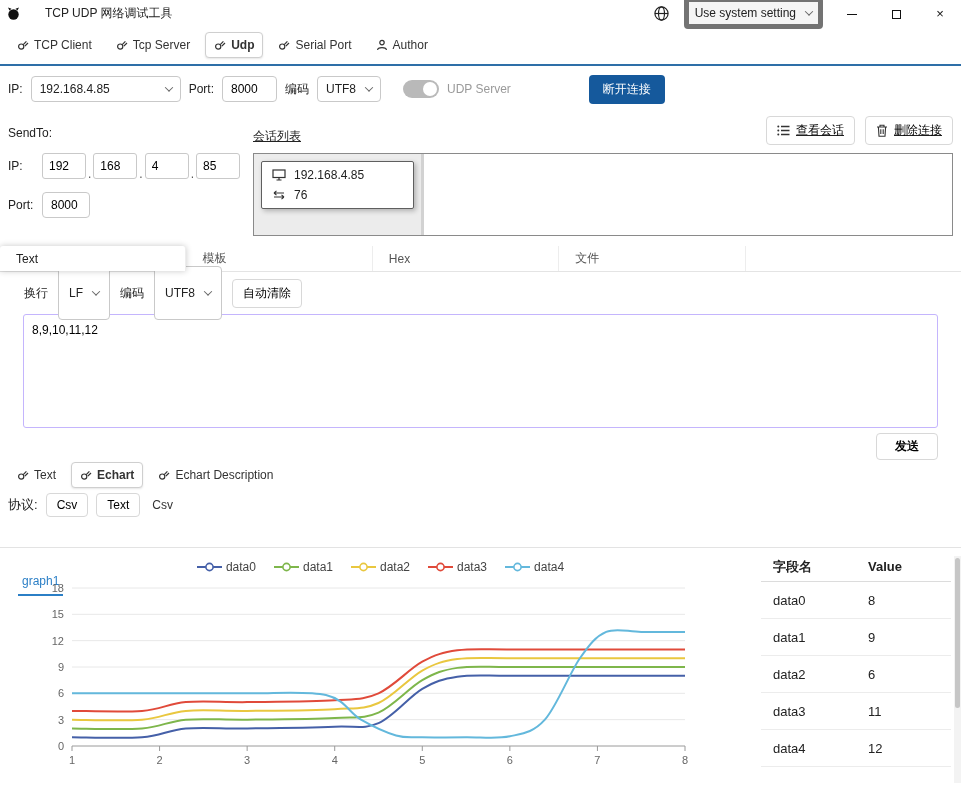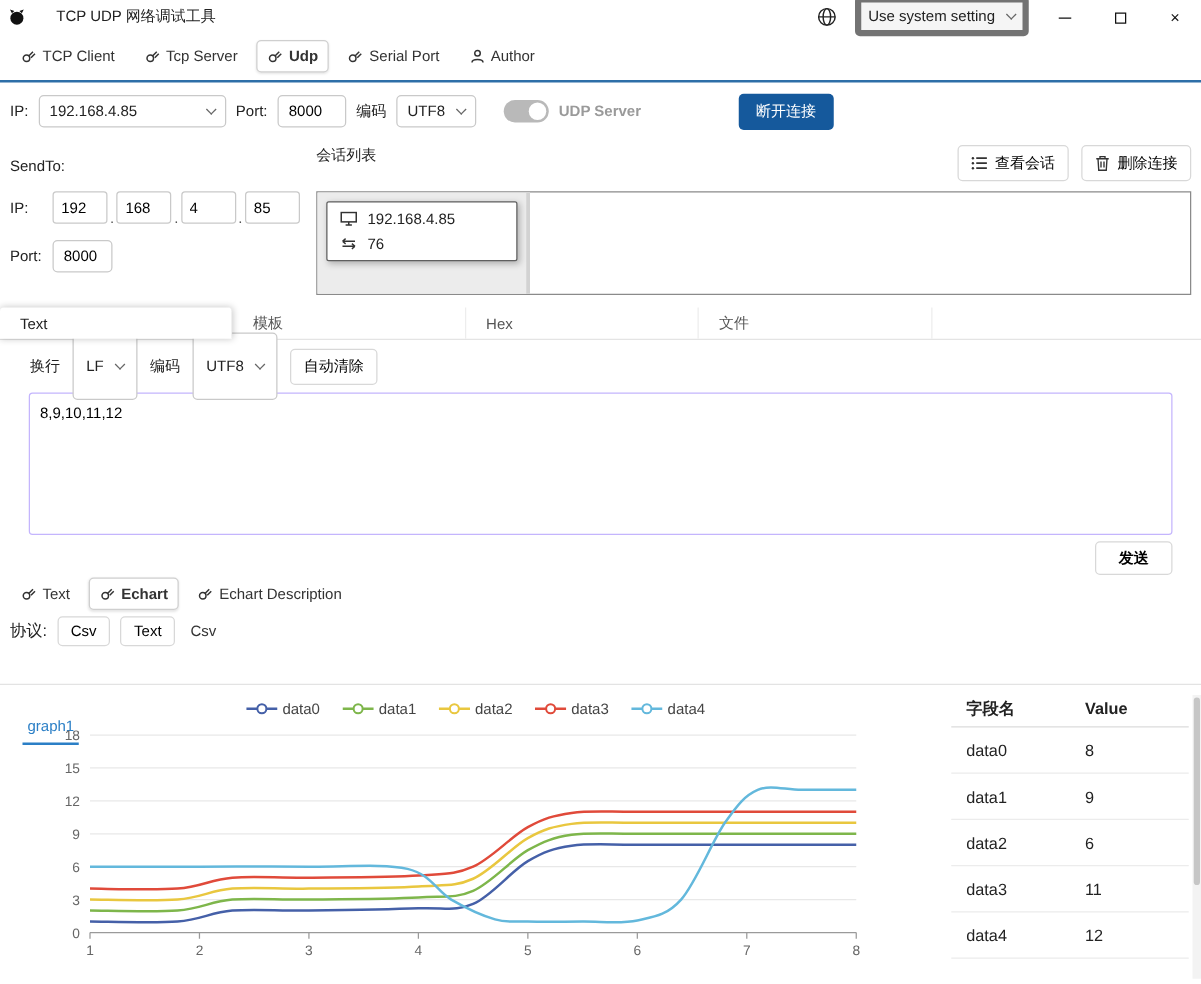--- a/index.html
+++ b/index.html
@@ -23,33 +23,33 @@
   .tab{display:flex;align-items:center;gap:5px;padding:5px 8px;color:#333;border:1px solid transparent;border-radius:4px;cursor:default;justify-content:center;}
   .tab.selected{border-color:#cfcfcf;background:#fff;font-weight:bold;box-shadow:0 1px 2px rgba(0,0,0,.10);}
 
   
   .connrow{display:flex;align-items:center;gap:8px;padding:10px 8px;height:46px;}
   .combo{display:flex;align-items:center;justify-content:space-between;border:1px solid #c9c9c9;border-radius:4px;padding:5px 8px;background:#fff;cursor:default;}
   .combo.ip{width:150px;}
   input.txt{border:1px solid #c9c9c9;border-radius:4px;padding:5px 8px;width:55px;font:inherit;}
   .toggle{width:36px;height:18px;border-radius:9px;background:#b9b9b9;position:relative;margin-left:14px;}
   .knob{position:absolute;right:2px;top:2px;width:14px;height:14px;border-radius:50%;background:#fff;}
-  .muted{color:#9a9a9a;font-weight:bold;}
+  .muted{color:#9a9a9a;}
   .btn-primary{background:#15599c;color:#fff;border:none;border-radius:4px;padding:6px 14px;font:inherit;margin-left:70px;cursor:default;}
 
   
   .mid{display:flex;padding:0 8px;height:124px;}
   .sendto{width:245px;flex:none;padding-top:14px;}
   .frow{display:flex;align-items:center;margin-top:13px;}
   .frow .flabel{width:34px;}
   .ipseg{display:flex;align-items:flex-end;gap:2px;}
   .ipseg input{width:44px;border:1px solid #c9c9c9;border-radius:3px;padding:5px 6px;font:inherit;}
   .dot{color:#555;line-height:10px;}
   .sessioncol{flex:1;display:flex;flex-direction:column;}
-  .sesshead{display:flex;align-items:flex-start;padding:4px 0 8px;}
+  .sesshead{display:flex;align-items:flex-end;padding:4px 0 8px;text-decoration:underline;}
   .sessbtns{margin-left:auto;display:flex;gap:10px;}
   .btn{display:flex;align-items:center;gap:6px;background:#fff;border:1px solid #d8d8d8;border-radius:4px;padding:5px 10px;font:inherit;cursor:default;}
   .sesspanel{border:1px solid #8a8a8a;height:86px;background:#fff;display:flex;}
   .sesslist{width:170px;background:#ececec;padding:7px;border-right:3px solid #d2d2d2;}
   .sesscard{background:#fff;border:1px solid #5f5f5f;border-radius:2px;box-shadow:2px 2px 5px rgba(0,0,0,.25);padding:6px 10px;display:flex;flex-direction:column;gap:6px;}
   .sessrow{display:flex;align-items:center;gap:8px;}
 
   
   .typetabs{display:flex;height:26px;margin-top:10px;border-bottom:1px solid #e4e4e4;}
   .typetab{width:19.4%;display:flex;align-items:center;padding-left:16px;color:#555;border-right:1px solid #ededed;position:relative;}

